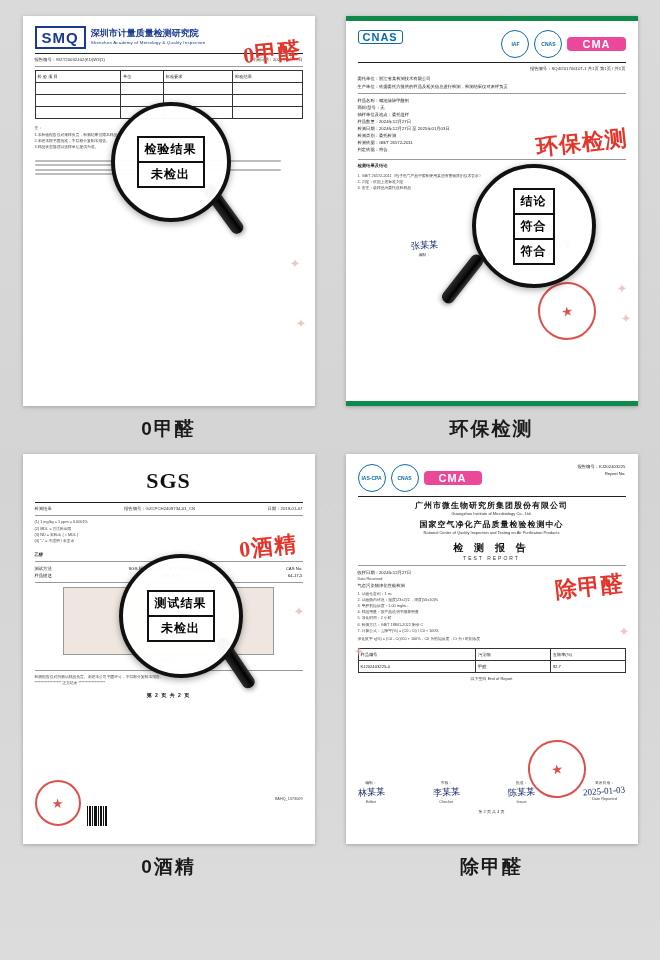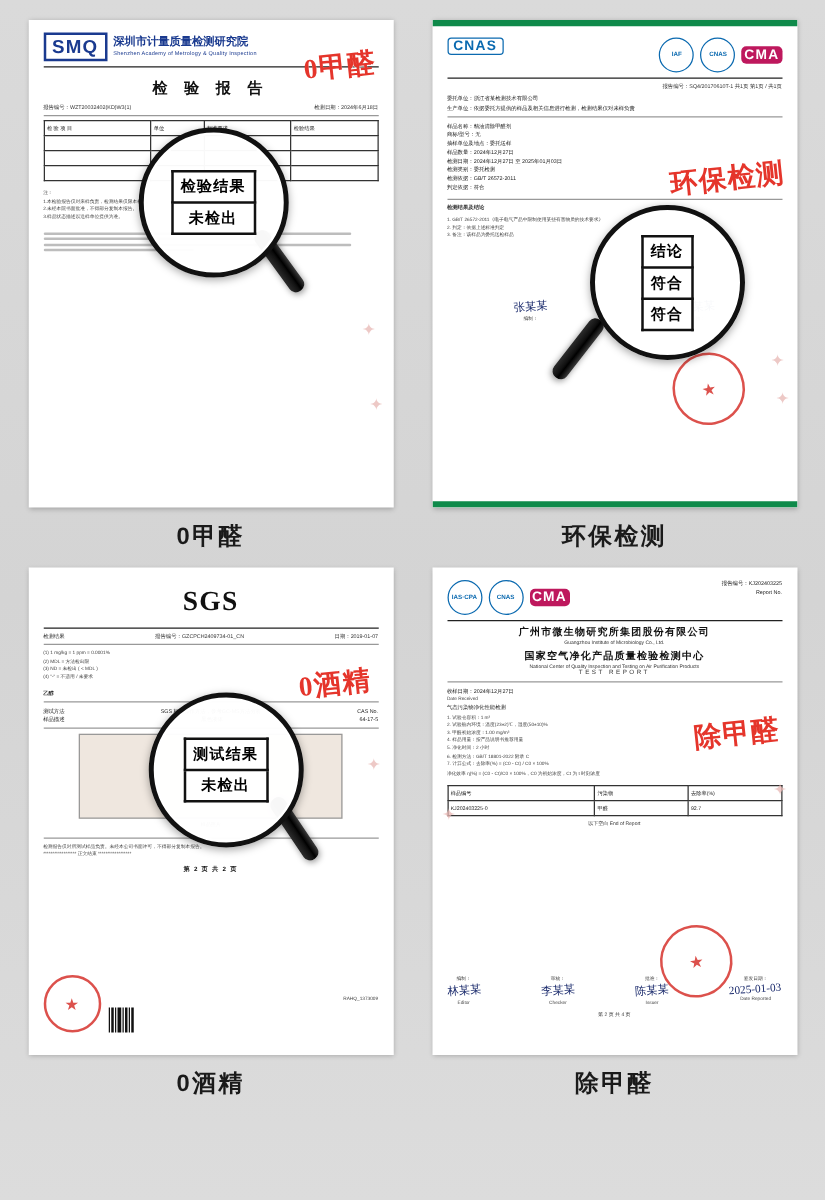--- a/index.html
+++ b/index.html
@@ -136,22 +136,22 @@
     border: 1.5px solid #0b6ab0; color: #0b6ab0; font-weight: bold;
     font-size: 11px; padding: 0 4px; border-radius: 3px; letter-spacing: 1px;
   }
   .badge-circle {
     width: 26px; height: 26px; border-radius: 50%;
     border: 1.2px solid #0b6ab0; color:#0b6ab0;
     display:flex; align-items:center; justify-content:center;
     font-size: 5px; font-weight: bold;
   }
   .cma-badge {
-    background: #be185d; color: #fff; font-weight: bold; font-size: 11px;
-    border-radius: 4px; padding: 1px 2px; letter-spacing: 1px; text-align: center;
+    background: #ec4899; color: #fff; font-weight: bold; font-size: 11px;
+    border-radius: 4px; padding: 1px 15px; letter-spacing: 1px; text-align: center;
   }
   .sgs-logo {
     font-size: 22px; font-weight: bold; color: #111; letter-spacing: 1px;
     font-family: "Liberation Serif", serif;
   }
   .green-strip { height: 5px; background: #0f8a4a; width: 100%; }
   .photo-box {
     border: 1px solid #999; background: #efe7df; height: 66px; width: 78%;
     margin: 4px auto 2px; display: flex; align-items: center; justify-content: center; gap: 8px;
   }
@@ -178,21 +178,20 @@
             <div style="display:flex;gap:5px;align-items:flex-start;">
               <span class="smq-logo">SMQ</span>
               <div style="padding-top:1px;">
                 <div class="cn-title">深圳市计量质量检测研究院</div>
                 <div class="en-title">Shenzhen Academy of Metrology &amp; Quality Inspection</div>
               </div>
             </div>
           </div>
           <div class="rule"></div>
 
-          <div class="center-title">检 验 报 告</div>
 
           <div style="display:flex;justify-content:space-between;">
             <span class="tiny">报告编号：WZT20032402(KD)W3(1)</span>
             <span class="tiny">检测日期：2024年6月18日</span>
           </div>
           <div class="rule-thin"></div>
 
           <table class="grid-t">
             <tbody>
                 <tr>
@@ -441,20 +440,21 @@
               <div>Report No.</div>
             </div>
           </div>
           <div class="rule"></div>
 
           <div class="centered-cn">广州市微生物研究所集团股份有限公司</div>
           <div class="centered-en">Guangzhou Institute of Microbiology Co., Ltd.</div>
           <div class="centered-cn" style="margin-top:3px;">国家空气净化产品质量检验检测中心</div>
           <div class="centered-en">National Center of Quality Inspection and Testing on Air Purification Products</div>
 
+          <div class="center-title" style="font-size:10px;letter-spacing:4px;margin:6px 0 0;">检 测 报 告</div>
           <div class="centered-en" style="font-size:5px;letter-spacing:2px;">TEST REPORT</div>
           <div class="rule-thin" style="margin-top:4px;"></div>
 
           <div class="kv">收样日期：2024年12月27日</div>
           <div class="tiny2">Date Received</div>
           <div class="kv">气态污染物净化性能检测</div>
 
           <div style="margin-top:2px;">
             <div class="tiny2">1. 试验仓容积：1 m³</div>
             <div class="tiny2">2. 试验舱内环境：温度(23±2)℃，湿度(50±10)%</div>

